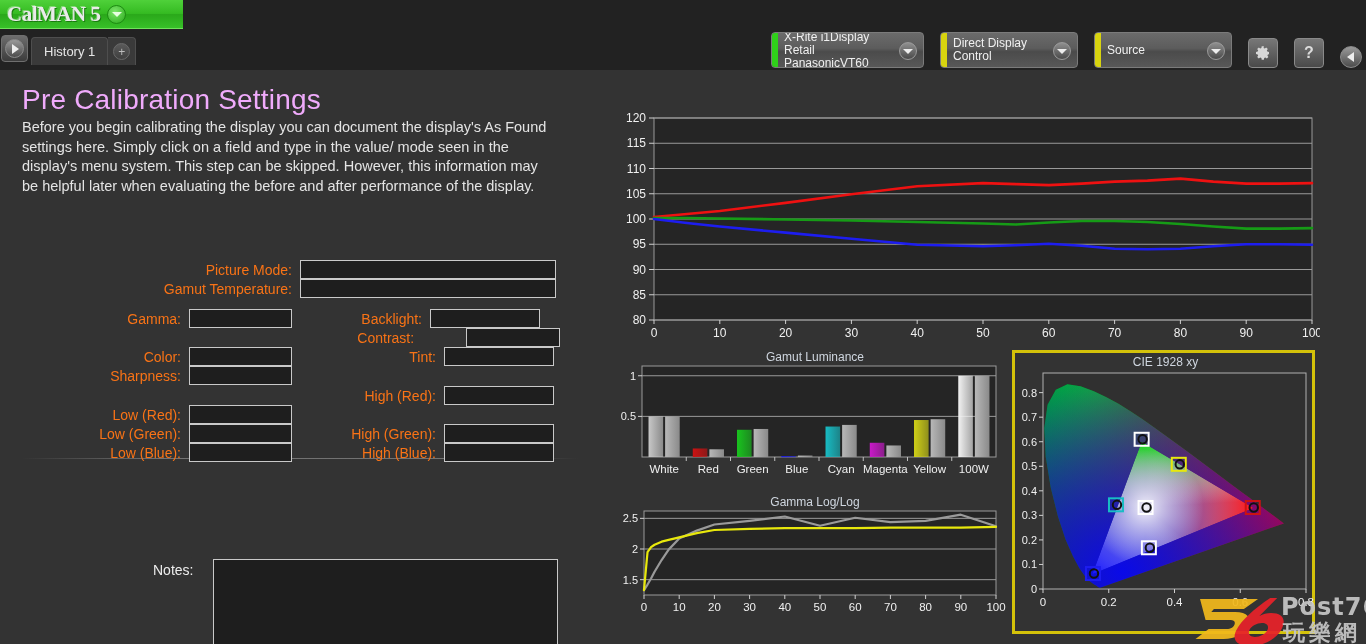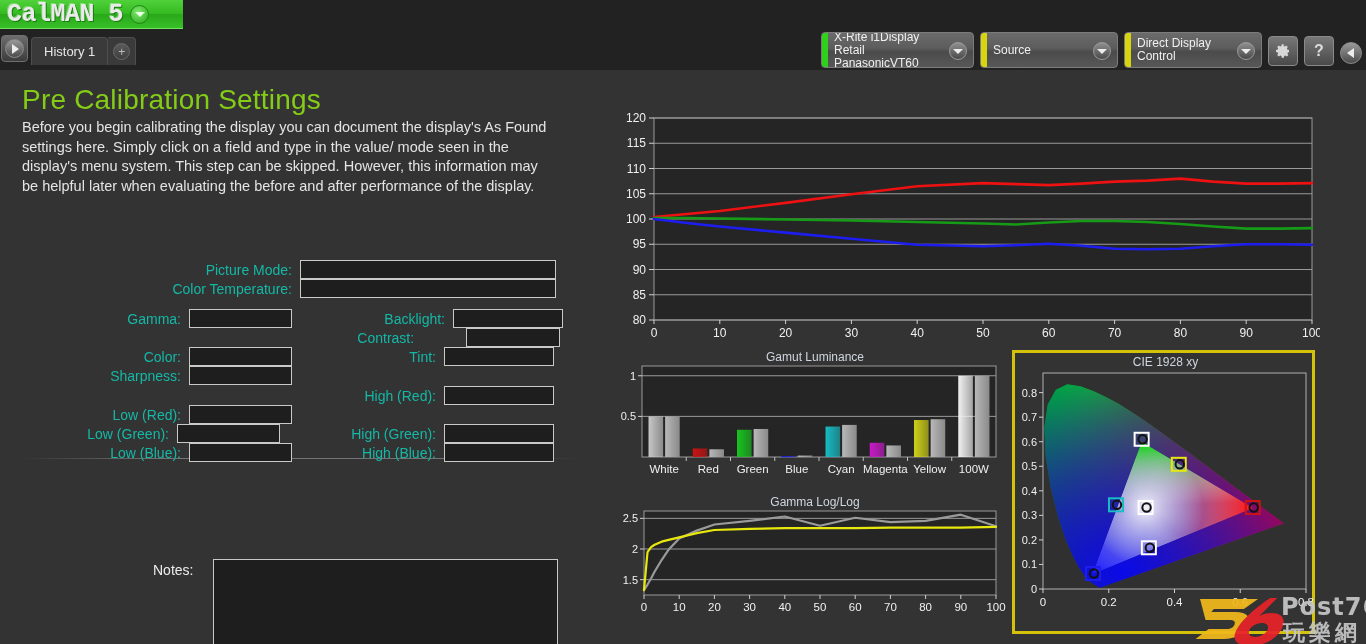--- a/index.html
+++ b/index.html
@@ -16,22 +16,22 @@
     position: absolute; left: 0; top: 0; width: 1366px; height: 70px;
     background: #222222;
   }
   #logo {
     position: absolute; left: 0; top: 0; width: 183px; height: 29px;
     background: linear-gradient(180deg,#4fd13a 0%,#35bb22 48%,#2aa81a 52%,#37c028 100%);
     border-bottom: 1px solid #6ee25a;
     display: flex; align-items: center; padding-left: 7px;
   }
   #logo-text {
-    font-size: 25px; font-weight: bold; letter-spacing: -0.5px;
-    font-family: Liberation Mono, monospace;
+    font-size: 21px; font-weight: bold; letter-spacing: -0.5px;
+    font-family: Liberation Serif, serif;
     color: #eaeaea;
     text-shadow: 1px 1px 0 #1a7a10, -1px -1px 0 rgba(255,255,255,.35);
   }
   #logo-caret {
     width: 19px; height: 19px; border-radius: 50%;
     background: radial-gradient(circle at 40% 35%, #7fe86d, #27a818);
     border: 1px solid #1d8a12;
     margin-left: 7px; display:flex; align-items:center; justify-content:center;
   }
   #logo-caret::after {
@@ -68,21 +68,21 @@
     display:flex;align-items:center;justify-content:center;
   }
   #tab-add .plusc{
     width:17px;height:17px;border-radius:50%;
     background:linear-gradient(180deg,#5a5a5a,#3f3f3f);
     border:1px solid #6a6a6a;color:#bdbdbd;font-size:12px;
     display:flex;align-items:center;justify-content:center;line-height:1;
   }
 
   
-  #toolbar-right { position:absolute; right:4px; top:32px; display:flex; align-items:center; gap:6px; }
+  #toolbar-right { position:absolute; right:4px; top:32px; display:flex; align-items:flex-end; gap:16px; }
   .combo {
     height:36px; border-radius:4px;
     background: linear-gradient(180deg,#6b6b6b 0%,#5c5c5c 45%,#4b4b4b 55%,#585858 100%);
     border:1px solid #7b7b7b;
     display:flex; align-items:stretch; position:relative; overflow:hidden;
   }
   .combo .stripe { width:6px; }
   .combo .ctext {
     flex:1; padding:2px 30px 2px 6px; color:#f0f0f0; font-size:12px;
     display:flex; flex-direction:column; justify-content:center; line-height:13px;
@@ -105,28 +105,28 @@
   .rndbtn {
     width:22px;height:22px;border-radius:50%;margin-top:6px;
     background: linear-gradient(180deg,#9a9a9a,#4c4c4c);
     border:1px solid #8a8a8a;display:flex;align-items:center;justify-content:center;
   }
 
   
   #leftpanel { position:absolute; left:0; top:70px; width:600px; height:574px; }
   #page-title {
     position:absolute; left:22px; top:14px;
-    font-size:28px; color:#84cc16; font-weight:normal; letter-spacing:.2px;
+    font-size:28px; color:#f0abfc; font-weight:normal; letter-spacing:.2px;
   }
   #intro {
     position:absolute; left:22px; top:48px; width:530px;
     font-size:14.5px; line-height:19.5px; color:#e4e4e4;
   }
   .frow { position:absolute; display:flex; align-items:center; }
-  .flabel { font-size:14px; color:#14b8a6; text-align:right; }
+  .flabel { font-size:14px; color:#f97316; text-align:right; }
   .finput {
     background:#1e1e1e; border:1px solid #c9c9c9; height:19px;
   }
   #divider { position:absolute; left:22px; top:388px; width:556px; height:1px;
              background:linear-gradient(90deg,rgba(120,120,120,0),rgba(130,130,130,.8) 25%,rgba(130,130,130,.8) 75%,rgba(120,120,120,0)); }
   #notes-label { position:absolute; left:153px; top:492px; font-size:14px; color:#ededed; }
   #notes-box { position:absolute; left:213px; top:489px; width:345px; height:119px;
                background:#1e1e1e; border:1px solid #c9c9c9; }
 
   
@@ -174,29 +174,29 @@
       <div class="ctext">
         <span>X-Rite i1Display Retail</span>
         <span>PanasonicVT60</span>
       </div>
       <div class="carrow"></div>
     </div>
 
     <div class="combo" style="width:138px">
       <div class="stripe" style="background:#d8d40f"></div>
       <div class="ctext">
-        <span>Source</span>
+        <span>Direct Display Control</span>
       </div>
       <div class="carrow"></div>
     </div>
 
     <div class="combo" style="width:138px">
       <div class="stripe" style="background:#d8d40f"></div>
       <div class="ctext">
-        <span>Direct Display Control</span>
+        <span>Source</span>
       </div>
       <div class="carrow"></div>
     </div>
 
     <div class="sqbtn">
       <svg width="16" height="16" viewBox="0 0 16 16">
         <path fill="#d8d8d8" d="M8 5.3a2.7 2.7 0 100 5.4 2.7 2.7 0 000-5.4zm0 4.1a1.4 1.4 0 110-2.8 1.4 1.4 0 010 2.8z"></path>
         <path fill="#d8d8d8" d="M14 9.1V6.9l-1.7-.3a4.6 4.6 0 00-.5-1.2l1-1.4-1.6-1.6-1.4 1a4.6 4.6 0 00-1.2-.5L8.9 1.2H6.7l-.3 1.7c-.4.1-.8.3-1.2.5l-1.4-1L2.2 4l1 1.4c-.2.4-.4.8-.5 1.2l-1.7.3v2.2l1.7.3c.1.4.3.8.5 1.2l-1 1.4 1.6 1.6 1.4-1c.4.2.8.4 1.2.5l.3 1.7h2.2l.3-1.7c.4-.1.8-.3 1.2-.5l1.4 1 1.6-1.6-1-1.4c.2-.4.4-.8.5-1.2l1.7-.3z"></path>
       </svg>
     </div>
@@ -214,57 +214,57 @@
 <div id="leftpanel">
 
   <div id="page-title">Pre Calibration Settings</div>
   <div id="intro">Before you begin calibrating the display you can document the display's As Found settings here. Simply click on a field and type in the value/ mode seen in the display's menu system. This step can be skipped. However, this information may be helpful later when evaluating the before and after performance of the display.</div>
 
   <div class="frow" style="left:22px; top:190px; width:536px;">
     <span class="flabel" style="width:270px">Picture Mode:</span>
     <span class="finput" style="width:256px; margin-left:8px;"></span>
   </div>
   <div class="frow" style="left:22px; top:209px; width:536px;">
-    <span class="flabel" style="width:270px">Color Temperature:</span>
+    <span class="flabel" style="width:270px">Gamut Temperature:</span>
     <span class="finput" style="width:256px; margin-left:8px;"></span>
   </div>
 
   <div class="frow" style="left:22px; top:239px; width:270px;">
     <span class="flabel" style="width:170px">Gamma:</span>
     <span class="finput" style="width:110px; margin-left:8px;"></span>
   </div>
   <div class="frow" style="left:22px; top:277px; width:270px;">
     <span class="flabel" style="width:170px">Color:</span>
     <span class="finput" style="width:110px; margin-left:8px;"></span>
   </div>
   <div class="frow" style="left:22px; top:296px; width:270px;">
     <span class="flabel" style="width:170px">Sharpness:</span>
     <span class="finput" style="width:110px; margin-left:8px;"></span>
   </div>
 
-  <div class="frow" style="left:299px; top:239px; width:270px;">
+  <div class="frow" style="left:276px; top:239px; width:270px;">
     <span class="flabel" style="width:146px">Backlight:</span>
     <span class="finput" style="width:110px; margin-left:8px;"></span>
   </div>
   <div class="frow" style="left:290px; top:258px; width:270px;gap:44px;">
     <span class="flabel" style="width:146px">Contrast:</span>
     <span class="finput" style="width:110px; margin-left:8px;"></span>
   </div>
   <div class="frow" style="left:290px; top:277px; width:270px;">
     <span class="flabel" style="width:146px">Tint:</span>
     <span class="finput" style="width:110px; margin-left:8px;"></span>
   </div>
 
   <div id="divider"></div>
 
   <div class="frow" style="left:22px; top:335px; width:270px;">
     <span class="flabel" style="width:170px">Low (Red):</span>
     <span class="finput" style="width:110px; margin-left:8px;"></span>
   </div>
-  <div class="frow" style="left:10px; top:354px; width:270px;">
+  <div class="frow" style="left:22px; top:354px; width:270px;">
     <span class="flabel" style="width:170px">Low (Green):</span>
     <span class="finput" style="width:110px; margin-left:8px;"></span>
   </div>
   <div class="frow" style="left:22px; top:373px; width:270px;">
     <span class="flabel" style="width:170px">Low (Blue):</span>
     <span class="finput" style="width:110px; margin-left:8px;"></span>
   </div>
 
   <div class="frow" style="left:290px; top:316px; width:270px;">
     <span class="flabel" style="width:146px">High (Red):</span>

